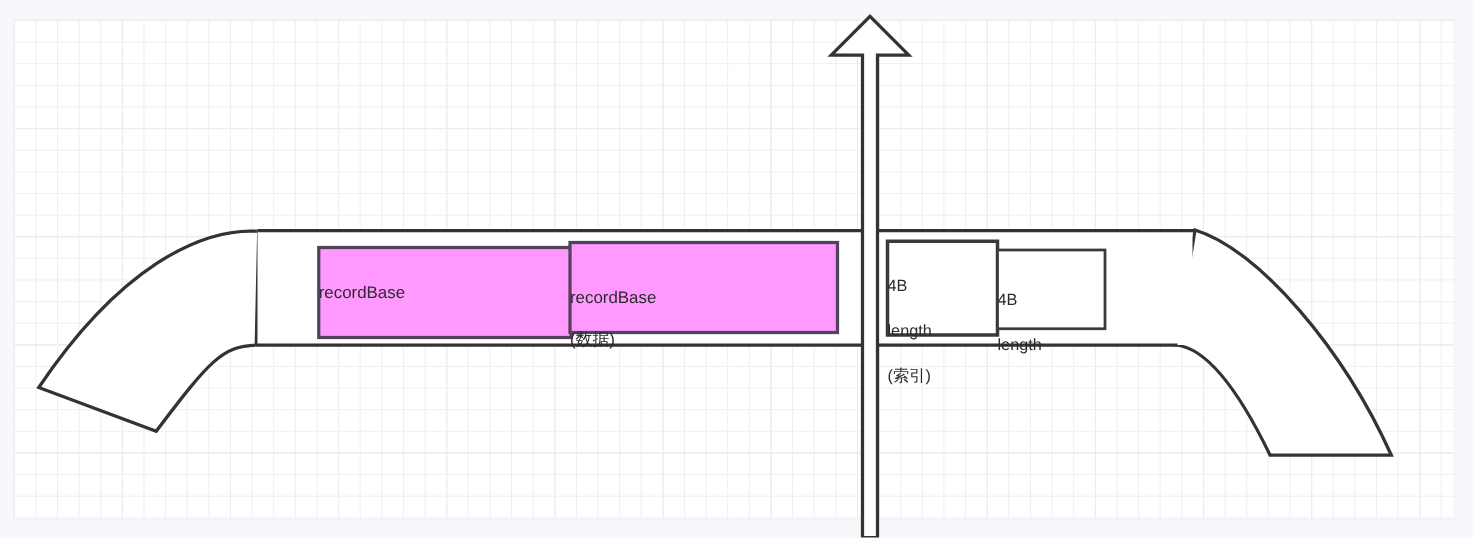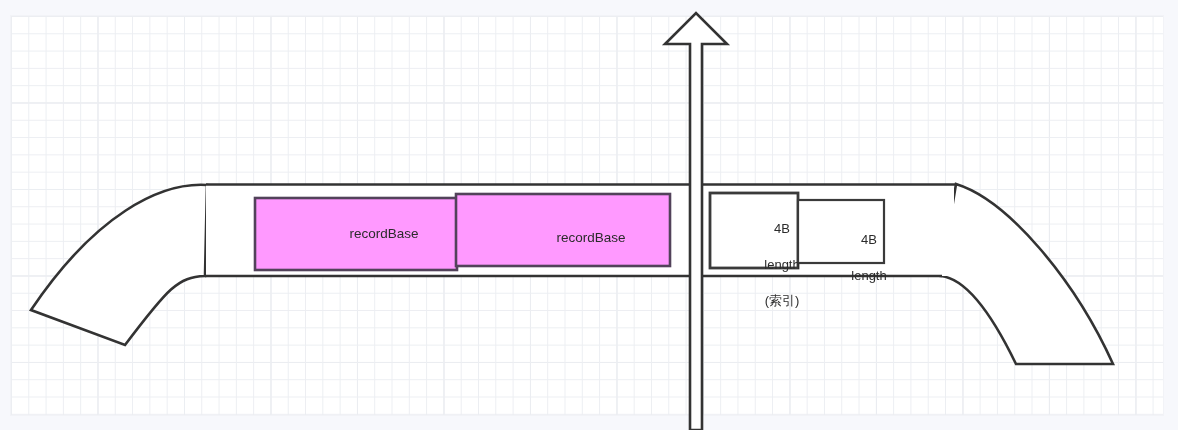--- a/index.html
+++ b/index.html
@@ -44,24 +44,22 @@
     left: 0;
     top: 0;
     width: 1178px;
     height: 430px;
   }
   .lbl {
     position: absolute;
     color: #2b2b2b;
     font-size: 13.5px;
     line-height: 17px;
-    text-align: center;
     white-space: pre-line;
     pointer-events: none;
-    margin-left: 28px;
   }
   .lbl-sm {
     font-size: 13px;
     line-height: 18px;
   }
 </style>
 </head>
 <body>
 
 <div id="stage">
@@ -108,20 +106,21 @@
 
     <rect x="710" y="193" width="88" height="75" fill="#ffffff" stroke="#3a3a3a" stroke-width="2.8"></rect>
 
     <rect x="798" y="200" width="86" height="63" fill="#ffffff" stroke="#3a3a3a" stroke-width="2.2"></rect>
   </svg>
 
   <div class="lbl" style="left:255px; top:225px; width:202px;">recordBase</div>
 
   <div class="lbl" style="left:456px; top:212px; width:214px;">
     <div>recordBase</div>
+    <div>(数据)</div>
   </div>
 
   <div class="lbl lbl-sm" style="left:710px; top:202px; width:88px;">
     <div>4B</div>
     <div>length</div>
     <div>(索引)</div>
   </div>
 
   <div class="lbl lbl-sm" style="left:798px; top:213px; width:86px;">
     <div>4B</div>

